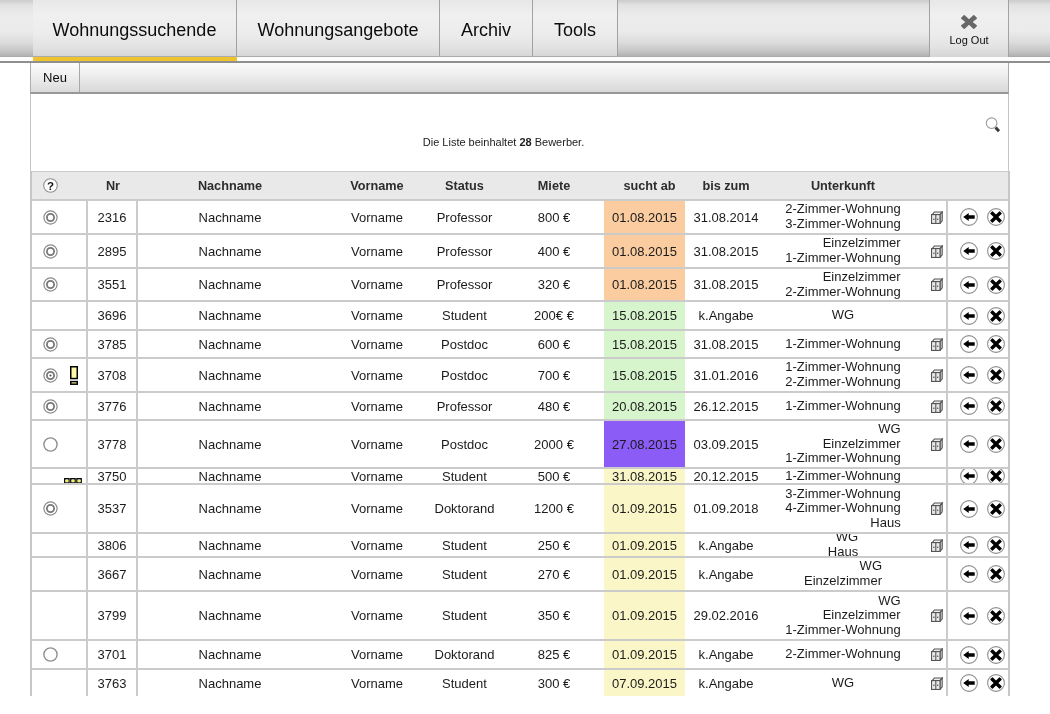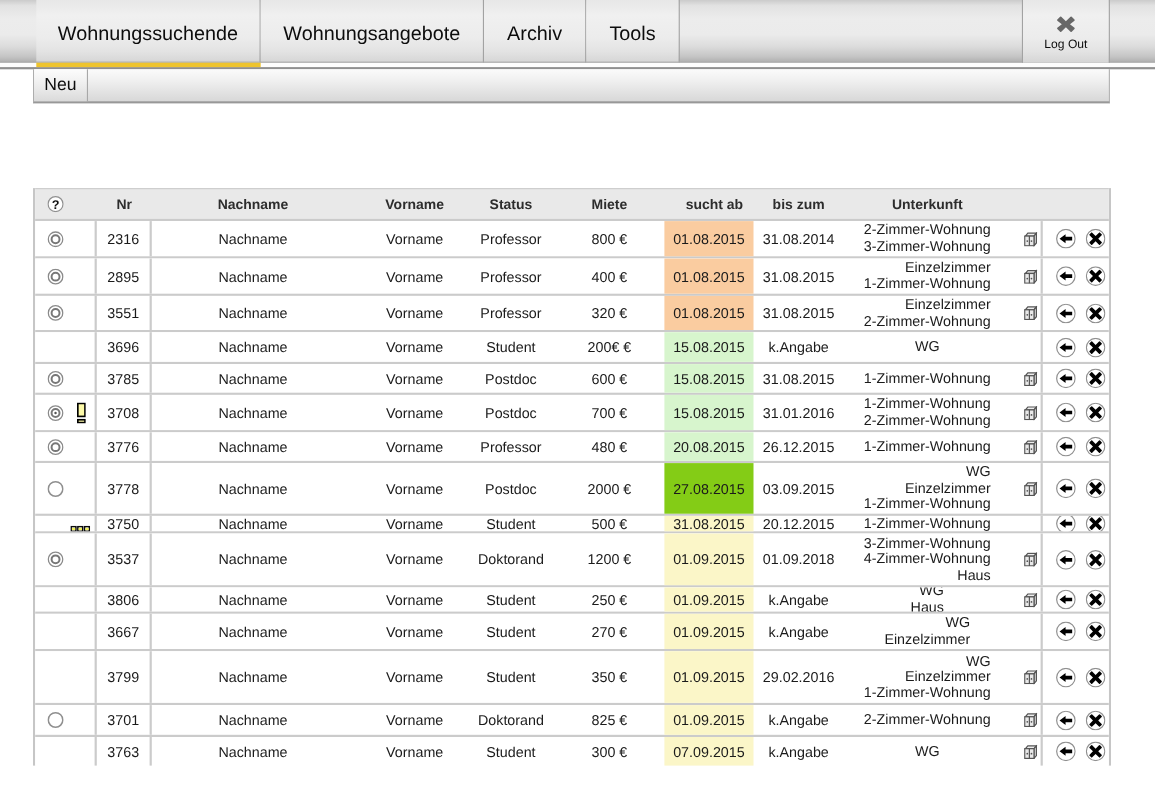--- a/index.html
+++ b/index.html
@@ -30,21 +30,21 @@
 #logout svg { margin-top:13px; }
 #logout div { margin-top:1px; }
 
 
 #toolbar { position:absolute; top:63px; left:30px; width:979px; height:31px;
   background:linear-gradient(180deg,#fbfbfb 0%,#f0f0f0 35%,#e3e3e3 70%,#d8d8d8 100%);
   border-left:1px solid #adadad; border-right:1px solid #adadad; border-bottom:2px solid #989898; }
 #neu { position:absolute; top:0; left:0; width:49px; height:29px;
   border-right:1px solid #a8a8a8;
   background:linear-gradient(180deg,#fcfcfc 0%,#f2f2f2 35%,#e6e6e6 70%,#dadada 100%);
-  display:flex; align-items:center; justify-content:center; font-size:16px; color:#0c0c0c; }
+  display:flex; align-items:center; justify-content:center; font-size:13px; color:#0c0c0c; }
 
 
 #gap { position:absolute; top:94px; left:30px; width:979px; height:77px; background:#fff;
   border-left:1px solid #c6c6c6; border-right:1px solid #c6c6c6; }
 #liste { position:absolute; top:42px; left:0; width:945px; text-align:center;
   font-size:11px; color:#1b1b1b; }
 #mag { position:absolute; top:23px; left:954px; }
 
 
 #tbl { position:absolute; top:171px; left:30px; width:980px;
@@ -84,20 +84,27 @@
   <div id="navedge"></div>
   <div id="yellow"></div>
   <div id="logout"><svg width="20" height="18" viewBox="0 0 20 18">
         <path d="M10 6.3 L14.2 2.2 A 0.8 0.8 0 0 1 15.3 2.2 L17.8 4.7 A 0.8 0.8 0 0 1 17.8 5.8 L13.7 9.0 L17.8 12.2 A 0.8 0.8 0 0 1 17.8 13.3 L15.3 15.8 A 0.8 0.8 0 0 1 14.2 15.8 L10 11.7 L5.8 15.8 A 0.8 0.8 0 0 1 4.7 15.8 L2.2 13.3 A 0.8 0.8 0 0 1 2.2 12.2 L6.3 9.0 L2.2 5.8 A 0.8 0.8 0 0 1 2.2 4.7 L4.7 2.2 A 0.8 0.8 0 0 1 5.8 2.2 Z" fill="#676767"></path>
       </svg><div>Log Out</div></div>
 
   <div id="toolbar">
       <div id="neu">Neu</div>
     </div>
 
+  <div id="gap">
+    <div id="liste">Die Liste beinhaltet <b>28</b> Bewerber.</div>
+    <div id="mag"><svg width="17" height="17" viewBox="0 0 17 17">
+          <circle cx="6.6" cy="6.2" r="5.3" fill="none" stroke="#9a9a9a" stroke-width="1.1"></circle>
+          <line x1="10.6" y1="10.4" x2="14.0" y2="14.2" stroke="#3a3a3a" stroke-width="3.0"></line>
+        </svg></div>
+  </div>
 
   <div id="tbl">
     <div id="thead">
       <div class="c c1" style="padding-left:11px">
           <svg width="15" height="15" viewBox="0 0 15 15">
             <circle cx="7.5" cy="7.5" r="6.8" fill="#fff" stroke="#909090" stroke-width="1.1"></circle>
             <text x="7.5" y="11.6" text-anchor="middle" font-family="Liberation Sans" font-size="11.5" font-weight="bold" fill="#111">?</text>
           </svg>
         </div>
       <div class="c c2">Nr</div>
@@ -374,21 +381,21 @@
 <div class="c c1">
           <svg width="15" height="15" viewBox="0 0 15 15">
             <circle cx="7.5" cy="7.5" r="6.6" fill="none" stroke="#8f8f8f" stroke-width="1.4"></circle>
           </svg>
         </div>
 <div class="c c2">3778</div>
 <div class="c c3">Nachname</div>
 <div class="c c4">Vorname</div>
 <div class="c c5">Postdoc</div>
 <div class="c c6">2000 €</div>
-<div class="c c7" style="background:#84cc16">27.08.2015</div>
+<div class="c c7" style="background:#8b5cf6">27.08.2015</div>
 <div class="c c8">03.09.2015</div>
 <div class="c c9">
           <div class="u">WG<br>Einzelzimmer<br>1-Zimmer-Wohnung</div>
         </div>
 <div class="c c10">
           <svg width="12" height="13" viewBox="0 0 12 13">
             <polygon points="1.2,3.6 3.4,1.0 11.2,1.0 9.0,3.6" fill="#ededed" stroke="#555" stroke-width="1.1"></polygon>
             <polygon points="9.0,3.6 11.2,1.0 11.2,9.9 9.0,12.4" fill="#dcdcdc" stroke="#555" stroke-width="1.1"></polygon>
             <rect x="0.55" y="3.6" width="8.45" height="8.85" fill="#e9e9e9" stroke="#555" stroke-width="1.1"></rect>
             <line x1="4.8" y1="3.6" x2="4.8" y2="12.45" stroke="#555" stroke-width="1.1"></line>

